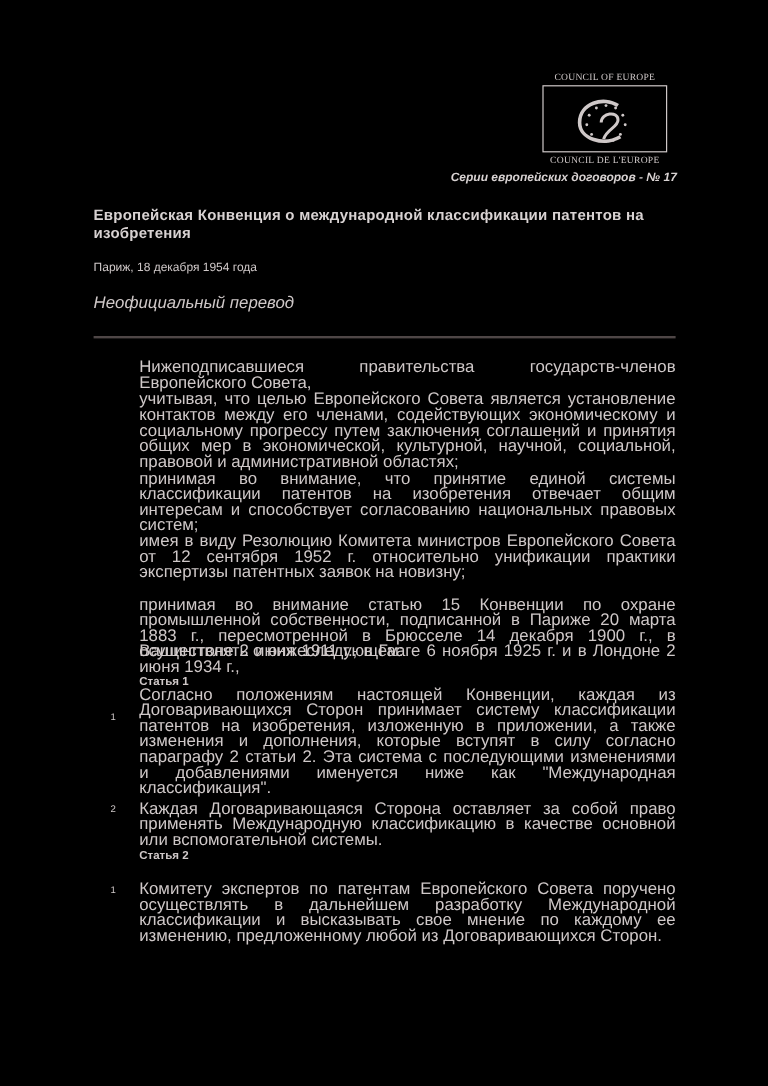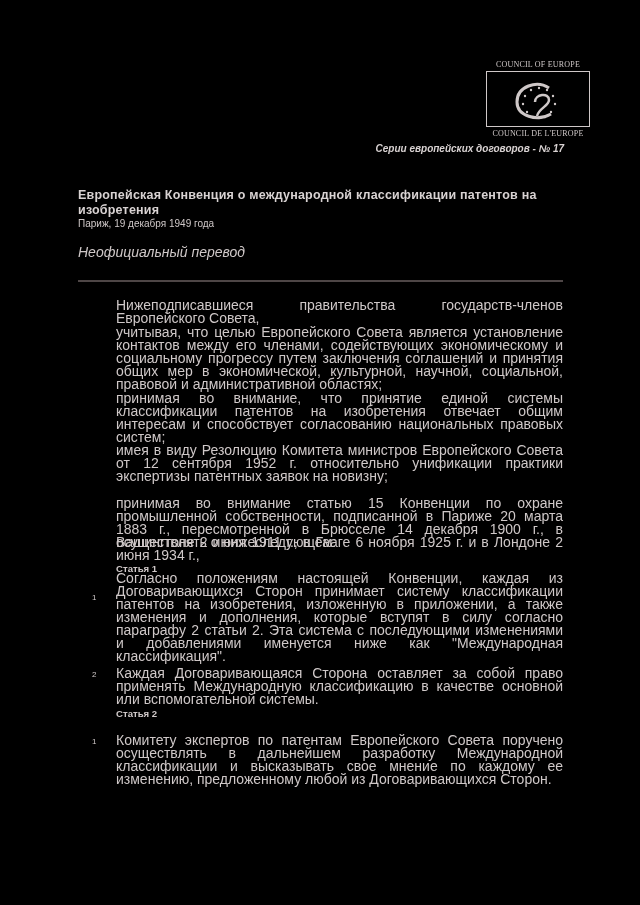--- a/index.html
+++ b/index.html
@@ -1,25 +1,25 @@
 <!DOCTYPE html>
 <html><head>
 <meta charset="utf-8">
 <style>
   html, body { margin: 0; padding: 0; }
   body {
     width: 640px; height: 905px; background: #000; color: #d8d2d2;
     font-family: "Liberation Sans", sans-serif; position: relative; overflow: hidden;
   }
-  .logo { position: absolute; left: 452px; top: 60px; width: 104px; text-align: center; margin-left: 34px; }
+  .logo { position: absolute; left: 452px; top: 60px; width: 104px; text-align: center; }
   .logo .cap { font-family: "Liberation Serif", serif; font-size: 8px; color: #cfc8c8; letter-spacing: 0.2px; white-space: nowrap; }
   .logo .box { width: 104px; height: 56px; border: 1px solid #cfc8c8; box-sizing: border-box; margin: 2px 0 2px 0; position: relative; }
   .logo svg { position: absolute; left: 0; top: 0; }
   .series { position: absolute; right: 76px; top: 143px; font-size: 10px; font-style: italic; font-weight: bold; color: #d8d2d2; padding-left: 11px; }
-  .title { position: absolute; left: 78px; top: 172px; width: 480px; font-size: 12.5px; font-weight: bold; line-height: 15px; color: #d8d2d2; letter-spacing: 0.2px; margin-top: 16px; }
+  .title { position: absolute; left: 78px; top: 172px; width: 480px; font-size: 12.5px; font-weight: bold; line-height: 15px; color: #d8d2d2; letter-spacing: 0.2px; }
   .place { position: absolute; left: 78px; top: 218px; font-size: 10px; color: #cfc8c8; }
   .unofficial { position: absolute; left: 78px; top: 244px; font-size: 14px; font-style: italic; color: #cfc8c8; }
   .rule { position: absolute; left: 78px; top: 280px; width: 485px; height: 2px; background: #4e4646; }
   .para { position: absolute; left: 116px; width: 447px; font-size: 14px; line-height: 13px; color: #cfc8c8; text-align: justify; }
   .num { position: absolute; left: 92px; font-size: 8px; color: #cfc8c8; }
   .heading { position: absolute; left: 116px; font-size: 9.6px; font-weight: bold; color: #cfc8c8; }
 </style>
 </head>
 <body>
 
@@ -43,21 +43,21 @@
           <circle cx="52" cy="46" r="1.2"></circle>
           <circle cx="58" cy="45" r="1.2"></circle>
       </g>
     </svg>
   </div>
   <div class="cap">COUNCIL DE L'EUROPE</div>
 </div>
 
 <div class="series">Серии европейских договоров - № 17</div>
 <div class="title">Европейская Конвенция о международной классификации патентов на изобретения</div>
-<div class="place">Париж, 19 декабря 1949 года</div>
+<div class="place">Париж, 18 декабря 1954 года</div>
 <div class="unofficial">Неофициальный перевод</div>
 <div class="rule"></div>
 
 <div class="para" style="top:299px">Нижеподписавшиеся правительства государств-членов Европейского Совета,</div>
 <div class="para" style="top:326px">учитывая, что целью Европейского Совета является установление контактов между его членами, содействующих экономическому и социальному прогрессу путем заключения соглашений и принятия общих мер в экономической, культурной, научной, социальной, правовой и административной областях;</div>
 <div class="para" style="top:392px">принимая во внимание, что принятие единой системы классификации патентов на изобретения отвечает общим интересам и способствует согласованию национальных правовых систем;</div>
 <div class="para" style="top:444px">имея в виду Резолюцию Комитета министров Европейского Совета от 12 сентября 1952 г. относительно унификации практики экспертизы патентных заявок на новизну;</div>
 <div class="para" style="top:497px">принимая во внимание статью 15 Конвенции по охране промышленной собственности, подписанной в Париже 20 марта 1883 г., пересмотренной в Брюсселе 14 декабря 1900 г., в Вашингтоне 2 июня 1911 г., в Гааге 6 ноября 1925 г. и в Лондоне 2 июня 1934 г.,</div>
 <div class="para" style="top:536px">осуществлять о нижеследующем:</div>
 

